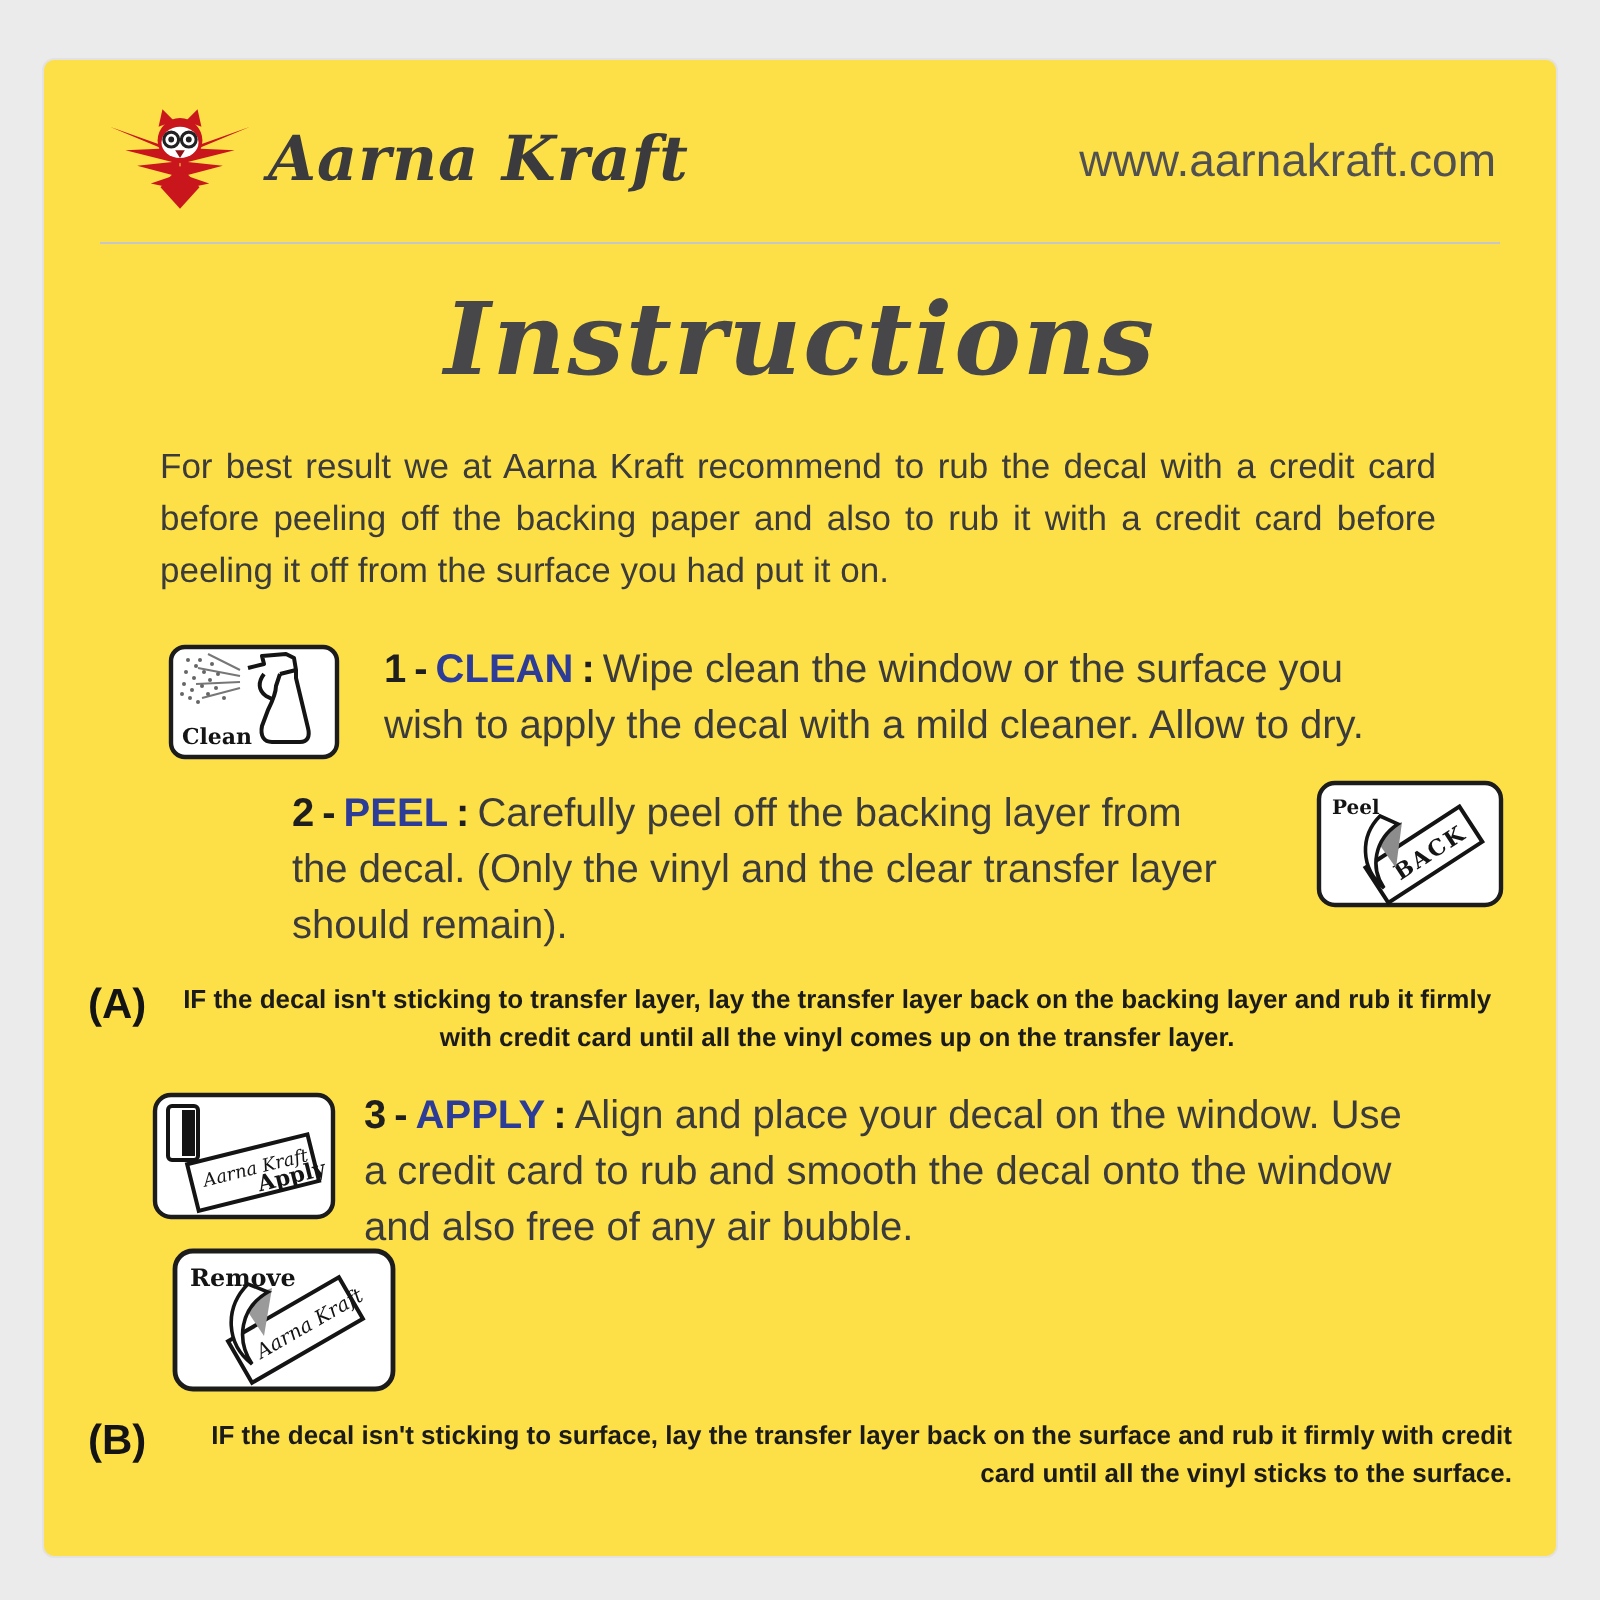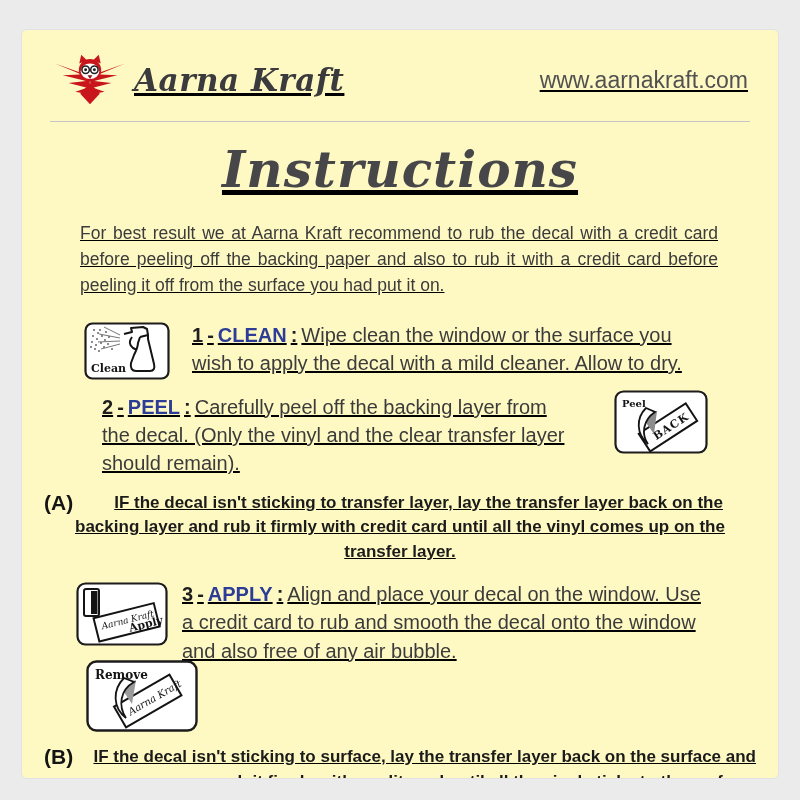--- a/index.html
+++ b/index.html
@@ -1,22 +1,21 @@
 <!DOCTYPE html>
 <html><head>
 <meta charset="utf-8">
 <style>
   html, body { margin: 0; padding: 0; width: 800px; height: 800px; overflow: hidden; }
   body { background: #ebebeb; font-family: "Liberation Sans", sans-serif; }
 
   .card {
     width: 758px; height: 750px; margin: 29px auto 0; box-sizing: border-box;
-    background: #fef9c3; border: 1px solid #e2e2e2; border-radius: 6px;
+    background: #fde047; border: 1px solid #e2e2e2; border-radius: 6px;
     overflow: hidden;
-    text-decoration: underline;
   }
 
   
   .header { display: flex; align-items: center; padding: 24px 30px 0 30px; }
   .logo { width: 76px; height: 52px; flex: none; }
   .brand {
     font-family: "DejaVu Serif", serif; font-style: italic; font-weight: bold;
     font-size: 31px; color: #3b3b3d; margin-left: 6px; letter-spacing: .5px;
   }
   .website { margin-left: auto; color: #515151; font-size: 23px; }
@@ -42,27 +41,27 @@
   .step-num, .step-dash { font-weight: bold; color: #1f1f1f; }
   .step-dash { margin: 0 4px; }
   .kw { font-weight: bold; color: #2d3c96; }
   .step-colon { font-weight: bold; color: #1f1f1f; margin: 0 4px; }
 
   .step1 { margin: 22px 0 0 62px; }
   .step1 .step-text { width: 520px; margin-left: 22px; }
   .icon-clean { width: 86px; height: 58px; flex: none; margin-top: 1px; }
 
   .step2 { margin: 13px 0 0 80px; }
-  .step2 .step-text { width: 478px; }
+  .step2 .step-text { width: 478px; margin-left: 44px; }
   .icon-peel { width: 94px; height: 64px; flex: none; margin-left: 34px; margin-top: -3px; }
 
   .note { margin: 13px 22px 0; }
   .note::after { content: ""; display: block; clear: both; }
   .note-label { float: left; font-weight: bold; font-size: 21px; color: #141414; margin-right: 8px; line-height: 1.1; }
-  .note-text { font-weight: bold; font-size: 17px; line-height: 1.45; color: #1b1b1b; }
+  .note-text { font-weight: bold; font-size: 13px; line-height: 1.45; color: #1b1b1b; }
   .noteA .note-text { text-align: center; }
   .noteB .note-text { text-align: right; }
 
   .step3 { margin: 15px 0 0 54px; }
   .step3 .step-text { width: 528px; margin-left: 14px; }
   .icon-apply { width: 92px; height: 64px; flex: none; margin-top: 2px; }
 
   .step4 { margin: 11px 0 0 50px; }
   .step4 .step-text { width: 548px; text-align: justify; }
   .icon-remove { width: 112px; height: 72px; flex: none; margin-left: 14px; margin-top: -16px; }

